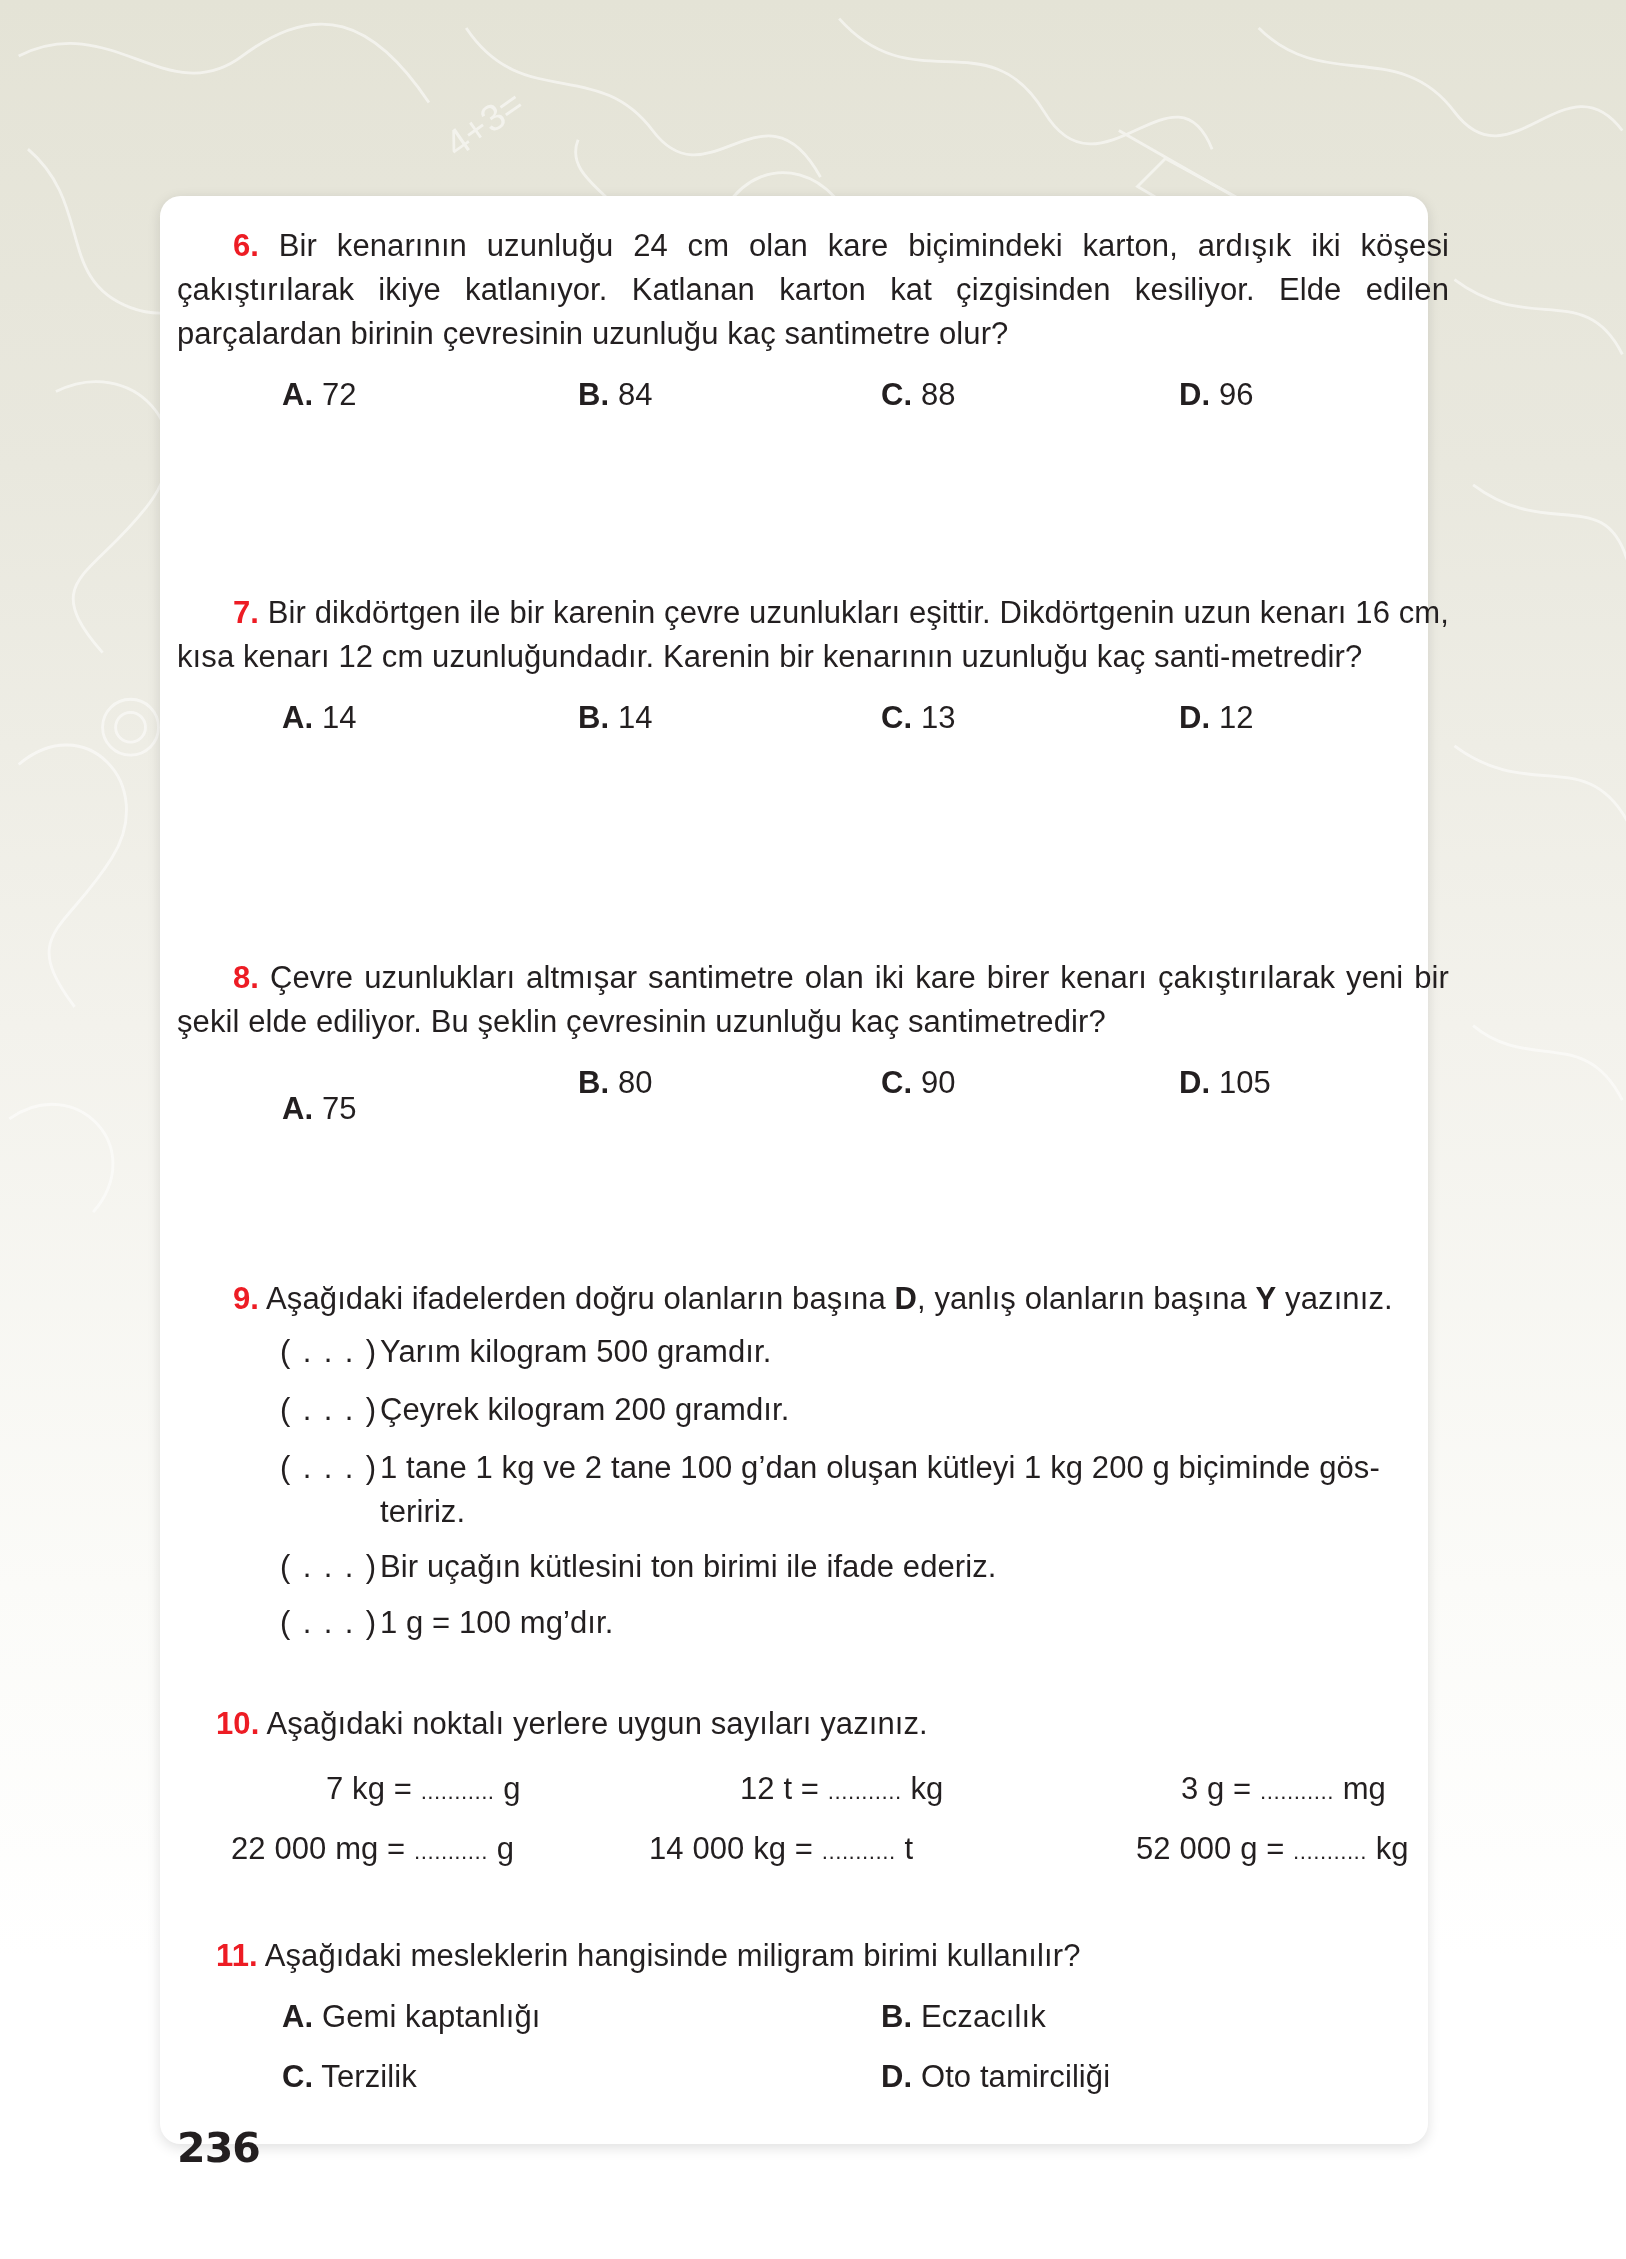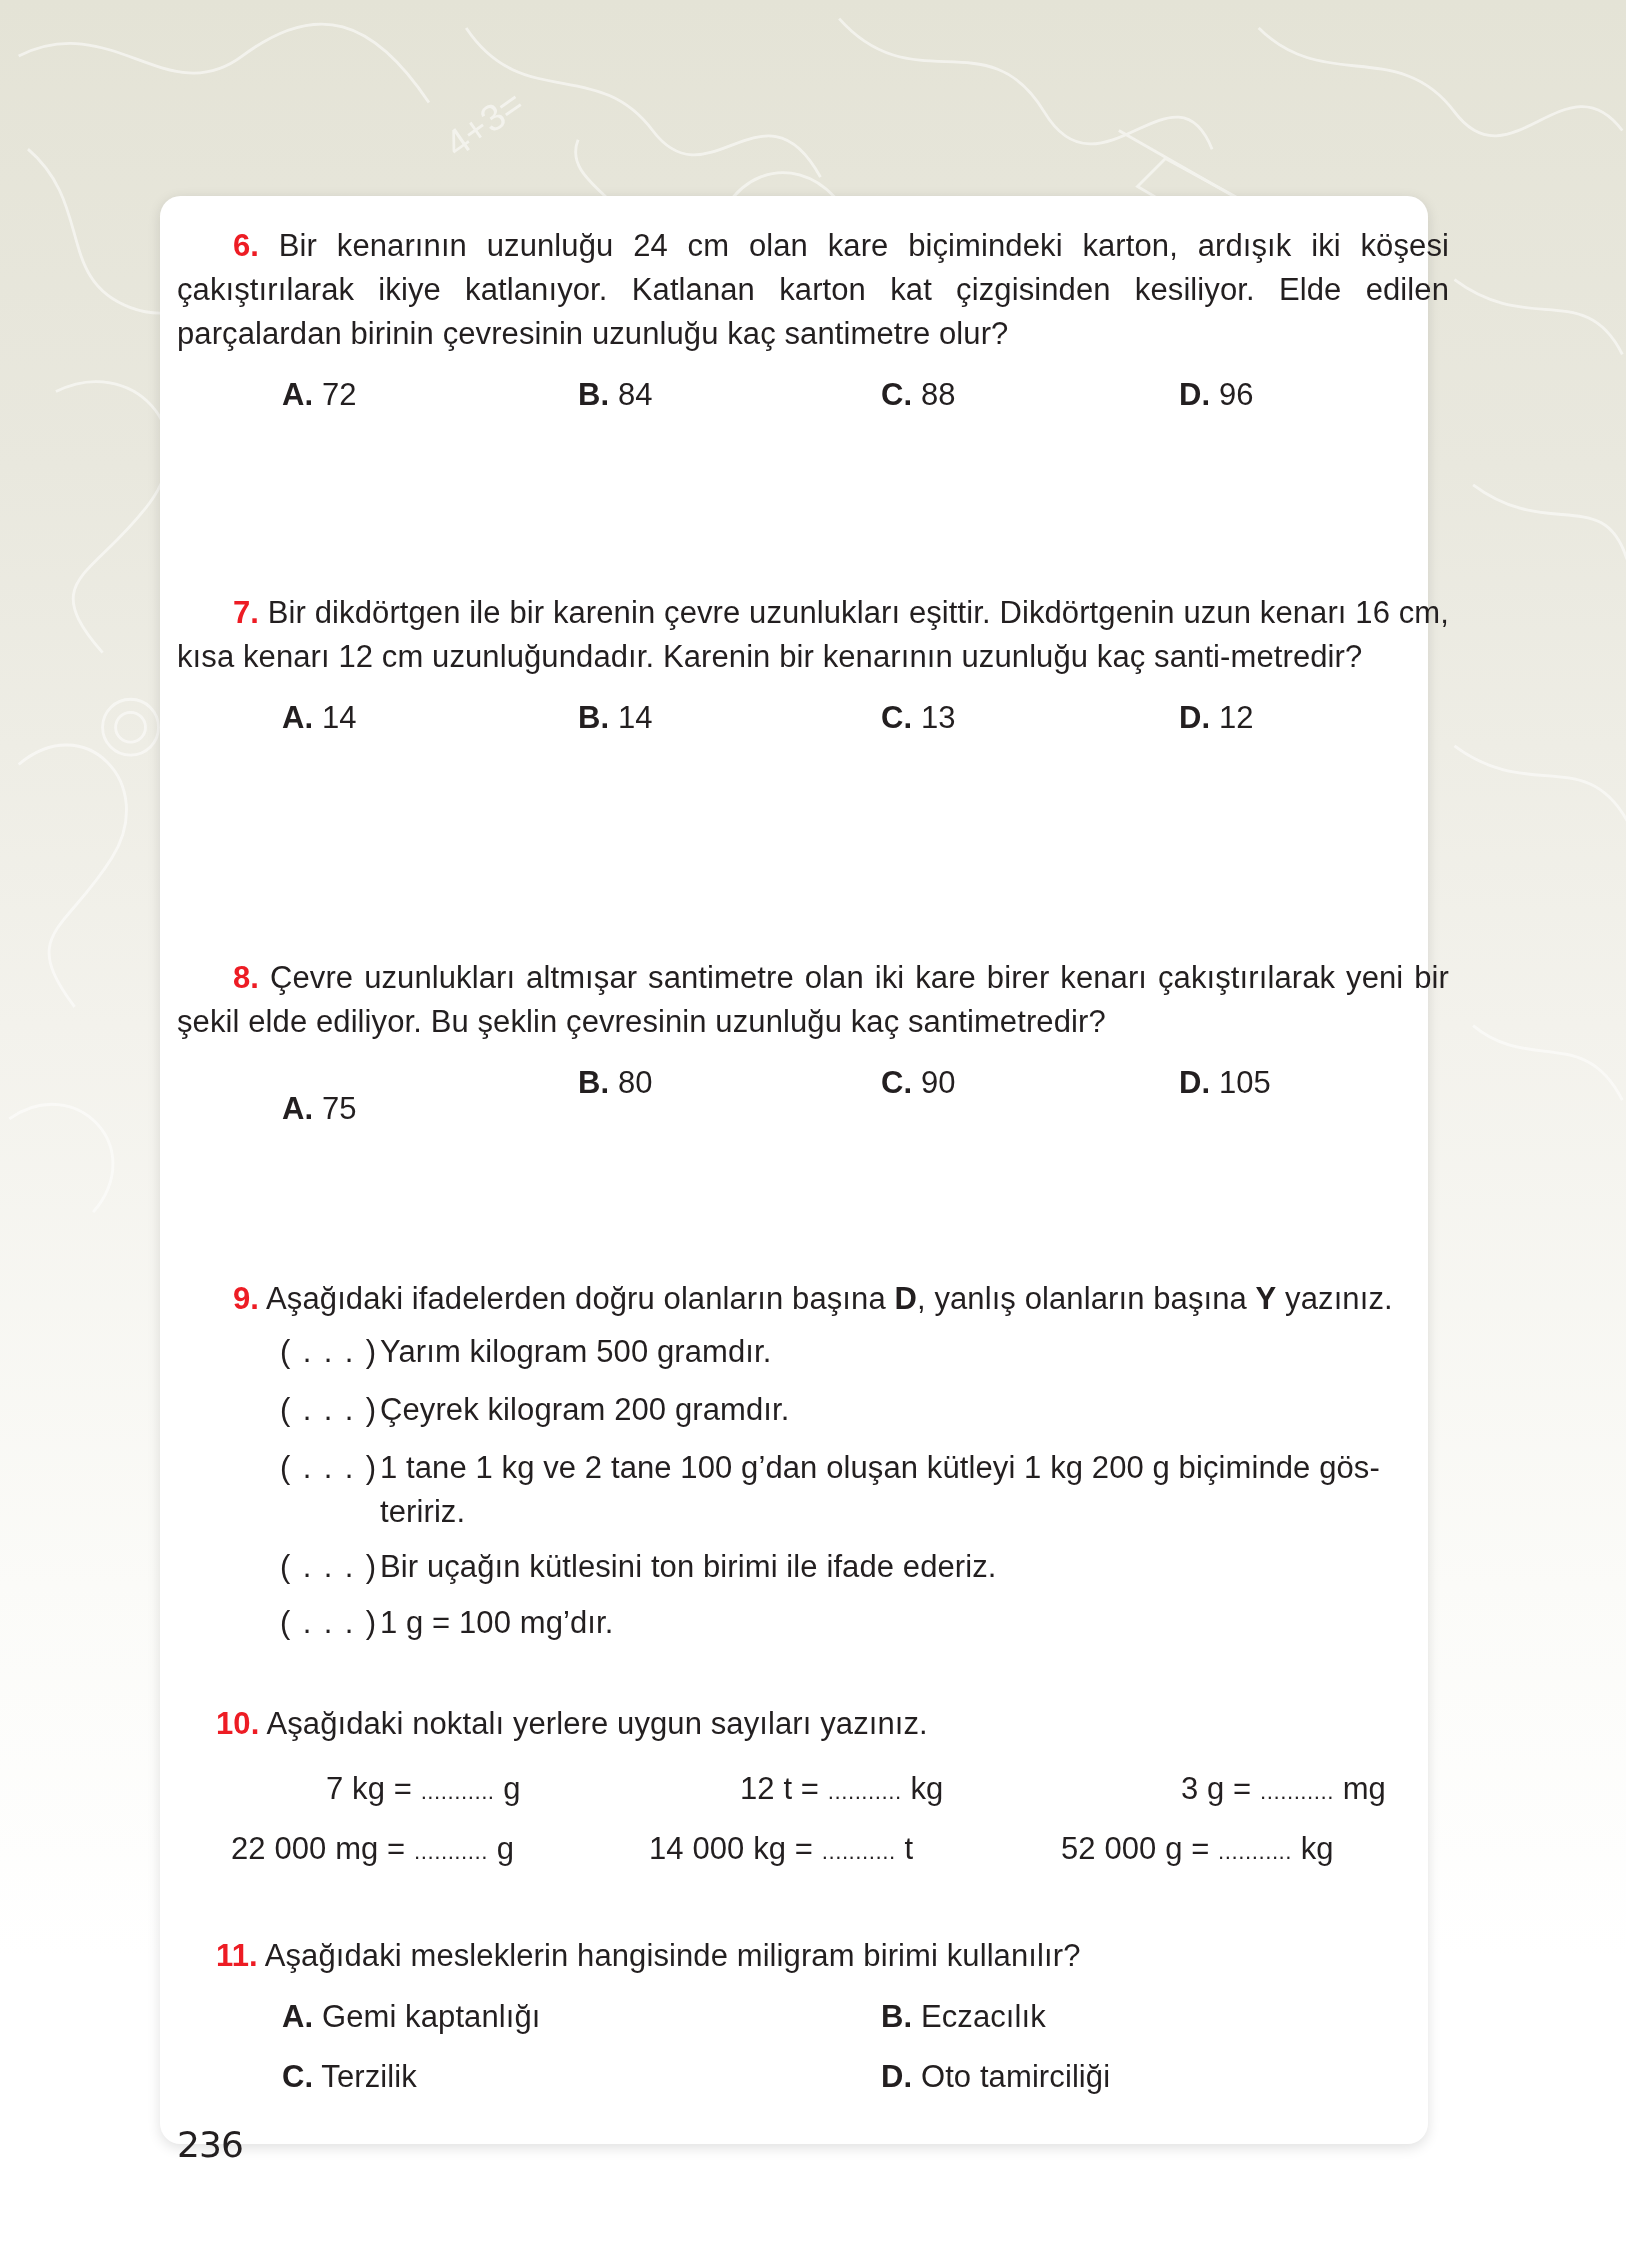--- a/index.html
+++ b/index.html
@@ -20,21 +20,21 @@
   .num { color: #ed1c24; font-weight: bold; }
   .q .stem { text-indent: 56px; }
   .opts { position: relative; height: 47px; margin-top: 13px; }
   .opt { position: absolute; top: 0; font-size: 31px; }
   .opt b { font-weight: bold; }
   .stmt { position: relative; padding-left: 203px; margin-top: 7.5px; }
   .paren { position: absolute; left: 103px; top: 0; letter-spacing: 1.9px; }
   .conv-row { position: relative; height: 60px; }
   .conv { position: absolute; top: 0; white-space: nowrap; }
   .dots { letter-spacing: 0.5px; font-size: 22.4px; }
-  .pagenum { position: absolute; left: 177px; top: 2124px; font-size: 36px; font-weight: normal; font-family: "DejaVu Sans", sans-serif; letter-spacing: -0.9px; }
+  .pagenum { position: absolute; left: 177px; top: 2124px; font-size: 41px; font-weight: bold; font-family: "DejaVu Sans", sans-serif; letter-spacing: -0.9px; }
 </style>
 </head>
 <body>
 
 <svg class="doodle" viewBox="0 0 1745 1700" xmlns="http://www.w3.org/2000/svg">
   <g fill="none" stroke="#ffffff" stroke-width="3">
     <path d="M20 60 C120 10 180 120 260 60 S400 20 460 110"></path>
     <path d="M30 160 C100 220 60 300 140 330 S260 260 300 360"></path>
     <path d="M500 30 C560 120 640 60 700 140 S820 80 880 190"></path>
     <path d="M620 150 C600 200 700 220 680 280"></path>
@@ -130,21 +130,21 @@
     <span>Aşağıdaki noktalı yerlere uygun sayıları yazınız.</span>
   </div>
   <div class="conv-row" style="margin-top:20.5px;">
     <div class="conv" style="left:110px;"><span>7 kg =</span> <span class="dots">...........</span> <span>g</span></div>
     <div class="conv" style="left:524px;"><span>12 t =</span> <span class="dots">...........</span> <span>kg</span></div>
     <div class="conv" style="left:965px;"><span>3 g =</span> <span class="dots">...........</span> <span>mg</span></div>
   </div>
   <div class="conv-row">
     <div class="conv" style="left:15px;"><span>22 000 mg =</span> <span class="dots">...........</span> <span>g</span></div>
     <div class="conv" style="left:433px;"><span>14 000 kg =</span> <span class="dots">...........</span> <span>t</span></div>
-    <div class="conv" style="left:845px;"><span>52 000 g =</span> <span class="dots">...........</span> <span>kg</span></div>
+    <div class="conv" style="left:920px;"><span>52 000 g =</span> <span class="dots">...........</span> <span>kg</span></div>
   </div>
 </div>
 
 <div class="q" style="top:1934px; left:216px;">
   <div class="text" style="text-align:center;">
     <span class="num">11.</span>
     <span>Aşağıdaki mesleklerin hangisinde miligram birimi kullanılır?</span>
   </div>
   <div class="opts" style="margin-top:17px; height:60px;">
     <div class="opt" style="left:66px;"><b>A.</b> <span>Gemi kaptanlığı</span></div>

